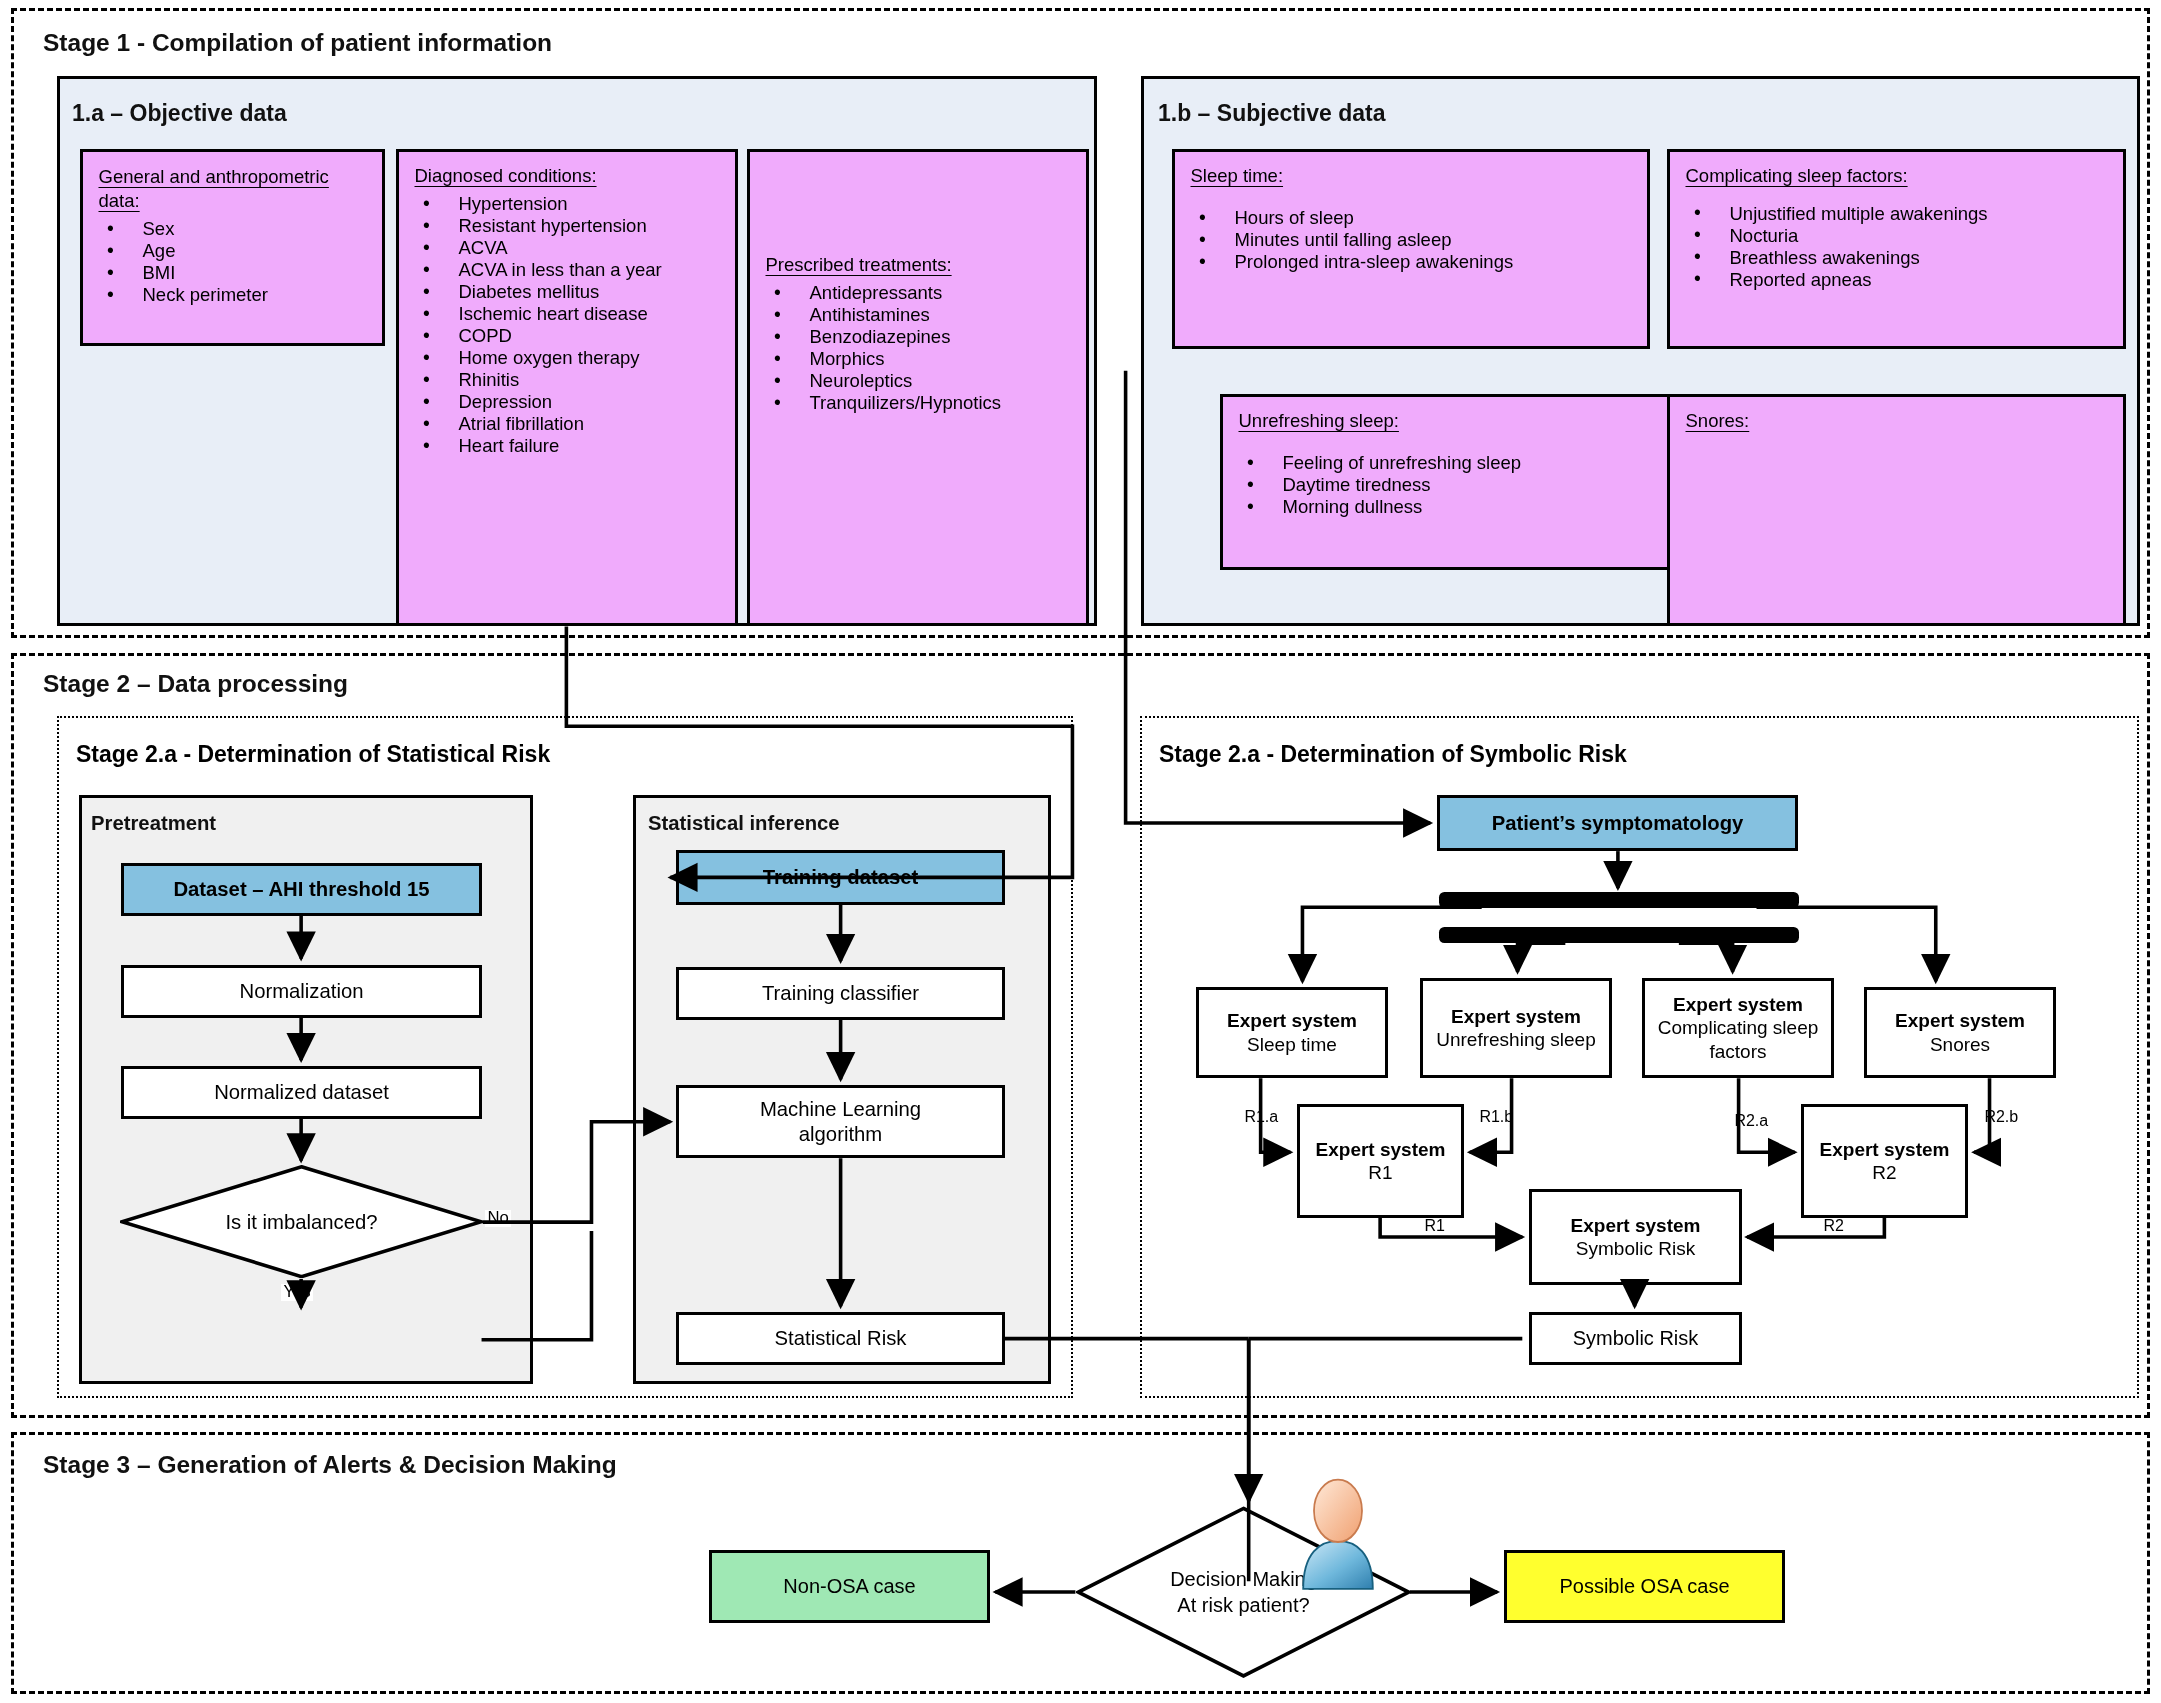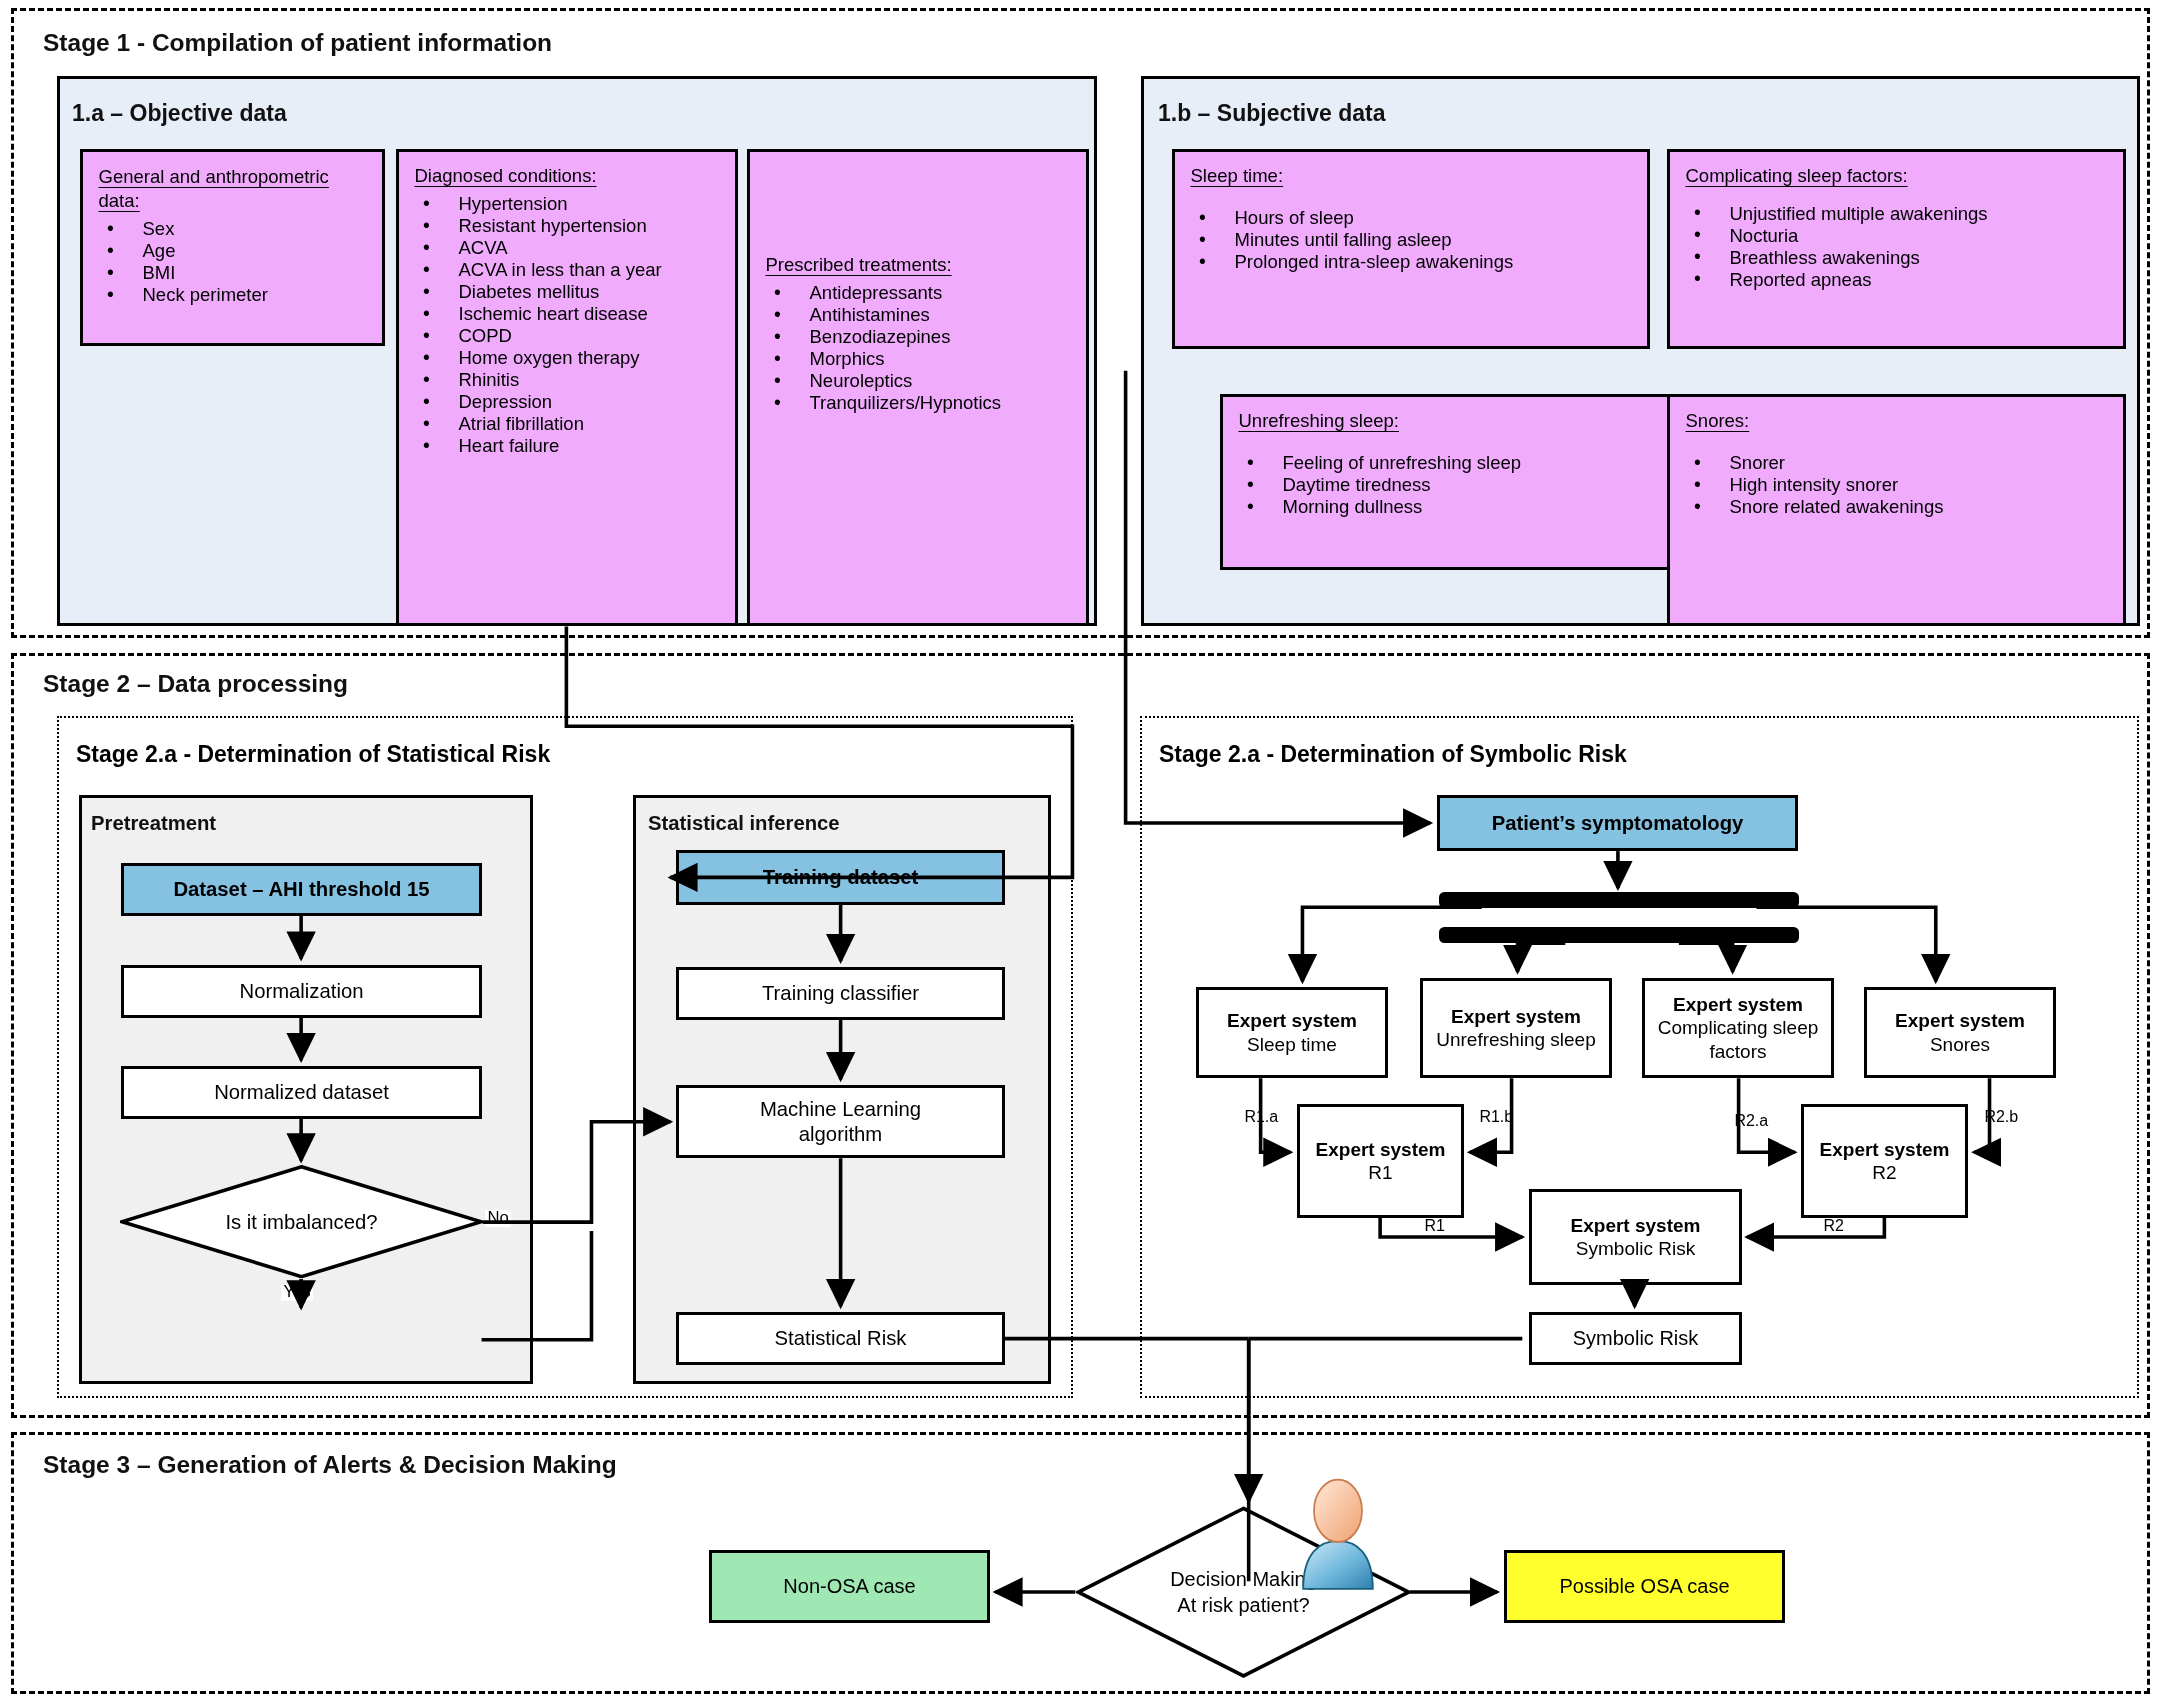--- a/index.html
+++ b/index.html
@@ -123,25 +123,20 @@
     <h4 style="font-size:18.5px;margin-bottom:20.3px;">Unrefreshing sleep:</h4>
     <ul>
         <li>Feeling of unrefreshing sleep</li>
         <li>Daytime tiredness</li>
         <li>Morning dullness</li>
       </ul>
   </div>
 
   <div class="card" style="left:1667px;top:394px;width:459px;height:232px;font-size:18.5px;">
     <h4 style="font-size:18.5px;margin-bottom:20.3px;">Snores:</h4>
-    <ul>
-        <li>Snorer</li>
-        <li>High intensity snorer</li>
-        <li>Snore related awakenings</li>
-      </ul>
   </div>
 
   <div class="stage" style="left:10.8px;top:653px;top:653px;width:2139px;height:765px;"></div>
   <div class="stage-title" style="left:43px;top:670px;font-size:24.5px;">Stage 2 – Data processing</div>
 
   <div class="dotbox" style="left:57px;top:716px;width:1016px;height:682px;"></div>
   <div class="dot-title" style="left:76px;top:741px;font-size:23px;">Stage 2.a - Determination of Statistical Risk</div>
 
   <div class="grpbox" style="left:79px;top:795px;width:454px;height:589px;"></div>
   <div class="grp-title" style="left:91px;top:812px;font-size:20.3px;">Pretreatment</div>

